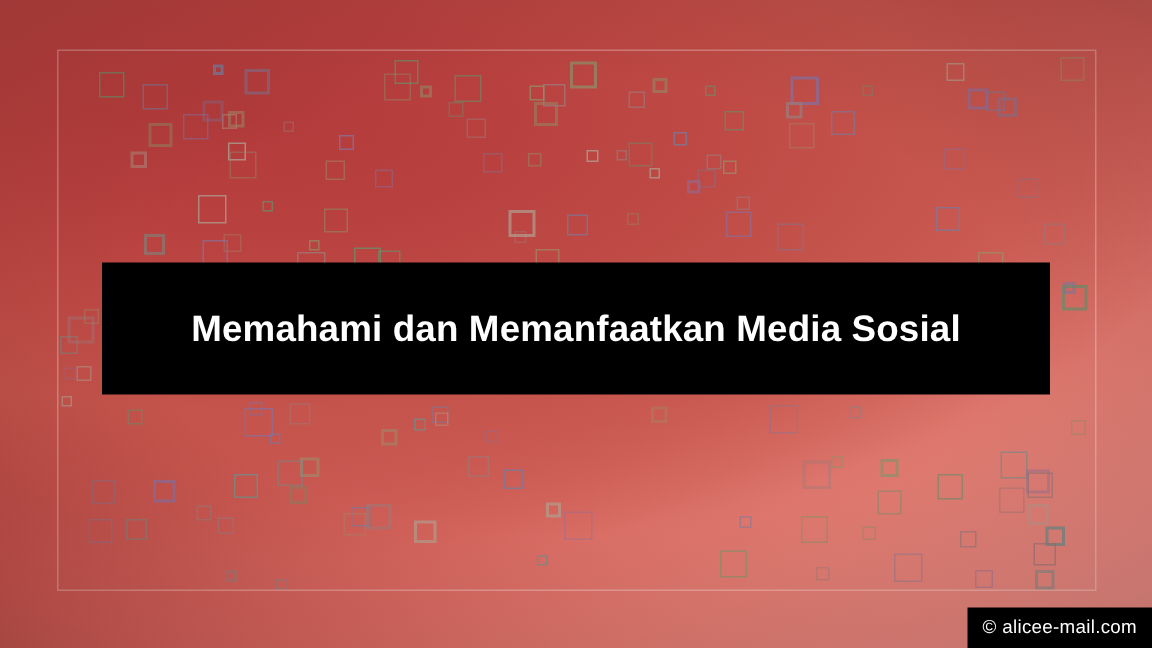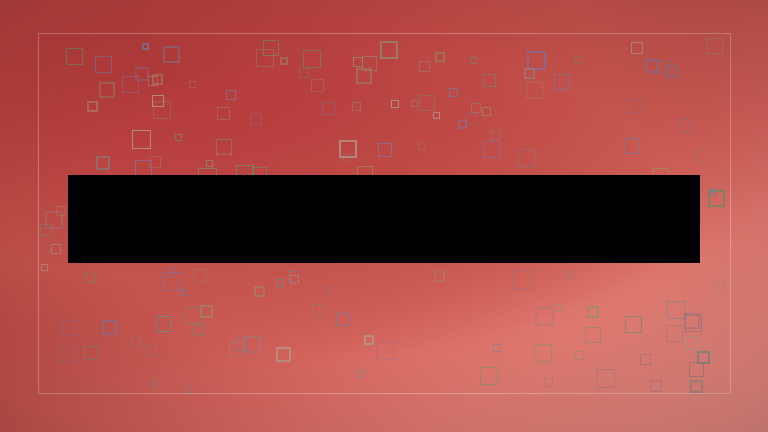--- a/index.html
+++ b/index.html
@@ -224,16 +224,18 @@
       <div class="sq" style="left: 379.8px; top: 40.7px; width: 18px; height: 18px; border-width: 2px; border-color: rgb(143, 143, 106); opacity: 0.73;"></div>
       <div class="sq" style="left: 299.3px; top: 67.9px; width: 10px; height: 10px; border-width: 1px; border-color: rgb(106, 143, 106); opacity: 0.42;"></div>
       <div class="sq" style="left: 43px; top: 245.4px; width: 8px; height: 8px; border-width: 1px; border-color: rgb(138, 111, 156); opacity: 0.39;"></div>
     </div>
 
   <div class="frame"></div>
 
   <div class="vignette"></div>
 
   <div class="title-band">
+    <div class="title-line">Memahami dan Memanfaatkan Media Sosial</div>
   </div>
 
+  <div class="credit">© alicee-mail.com</div>
 
 </div>
 
 </body></html>

